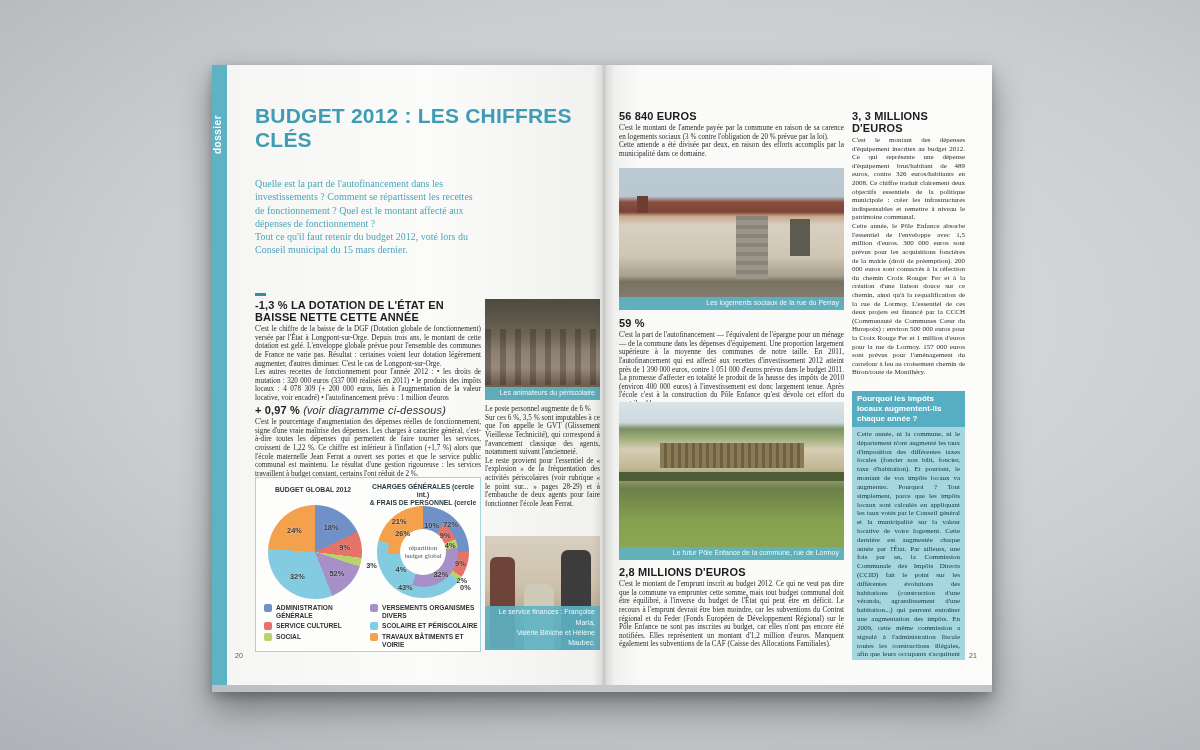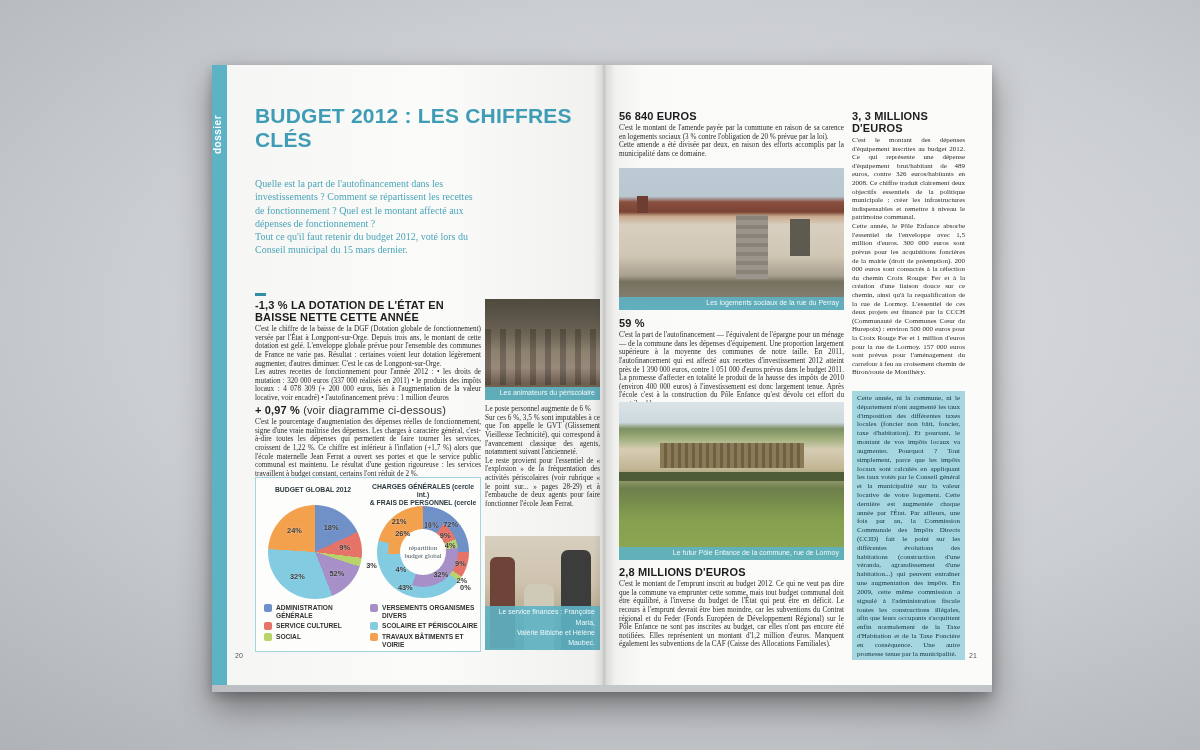--- a/index.html
+++ b/index.html
@@ -15,21 +15,21 @@
     background:linear-gradient(90deg,rgba(0,0,0,0) 0%,rgba(60,60,60,.10) 38%,rgba(50,50,50,.22) 50%,rgba(60,60,60,.10) 62%,rgba(0,0,0,0) 100%);}
   .dossier-strip{position:absolute;left:0;top:0;width:15px;height:620px;background:#5db2c4;}
   .dossier-label{position:absolute;left:0px;top:34px;width:15px;height:70px;color:#fff;
     font-weight:bold;font-size:10px;letter-spacing:.5px;writing-mode:vertical-rl;transform:rotate(180deg);
     text-align:center;}
   .abs{position:absolute;}
   .page-title{font-weight:bold;font-size:21px;color:#3e9cb4;letter-spacing:.2px;}
   .intro{font-family:"Liberation Serif", serif;font-size:10px;line-height:1.33;color:#4aa5b9;white-space:pre-line;}
   .dash{width:11px;height:3px;background:#2f8fa3;}
   .sec-head{font-weight:bold;font-size:11px;color:#1d1d1d;letter-spacing:.15px;margin:0 0 2px 0;}
-  .sec-head .suffix{font-weight:normal;color:#333;}
+  .sec-head .suffix{font-weight:normal;color:#333;font-style:italic;}
   .bodytext{font-family:"Liberation Serif", serif;font-size:7.2px;line-height:1.2;color:#2c2c2c;
     text-align:justify;white-space:pre-line;}
   .pagenum{font-size:7px;color:#555;}
   
   .photo{position:absolute;overflow:hidden;}
   .caption{position:absolute;left:0;right:0;bottom:0;background:rgba(93,178,196,.9);color:#eef8fa;
     font-size:7px;line-height:1.45;padding:1px 5px 2px;white-space:pre-line;}
   .cap-right{text-align:right;}
   
   .chartbox{position:absolute;left:43px;top:412px;width:226px;height:175px;background:#fdfdfc;
@@ -99,21 +99,21 @@
         <div class="donut-wrap" id="donut" style="left:121px;top:28px;width:92px;height:92px;">
           <div class="ring" id="ring-outer" style="left: 0px; top: 0px; width: 92px; height: 92px; background: conic-gradient(rgb(112, 144, 200) 0deg, rgb(112, 144, 200) 90deg, rgb(229, 115, 104) 90deg, rgb(229, 115, 104) 122.4deg, rgb(184, 211, 106) 122.4deg, rgb(184, 211, 106) 129.6deg, rgb(167, 143, 200) 129.6deg, rgb(167, 143, 200) 129.6deg, rgb(130, 203, 224) 129.6deg, rgb(130, 203, 224) 284.4deg, rgb(244, 161, 78) 284.4deg, rgb(244, 161, 78) 360deg);"></div>
           <div class="ring" id="ring-inner" style="left: 11px; top: 11px; width: 70px; height: 70px; background: conic-gradient(rgb(112, 144, 200) 0deg, rgb(112, 144, 200) 36deg, rgb(229, 115, 104) 36deg, rgb(229, 115, 104) 68.4deg, rgb(184, 211, 106) 68.4deg, rgb(184, 211, 106) 82.8deg, rgb(167, 143, 200) 82.8deg, rgb(167, 143, 200) 198deg, rgb(130, 203, 224) 198deg, rgb(130, 203, 224) 266.4deg, rgb(244, 161, 78) 266.4deg, rgb(244, 161, 78) 360deg);"></div>
           <div class="hole" style="left:23px;top:23px;width:46px;height:46px;">répartition budget global</div>
         <span class="pct" style="left: 73.5772px; top: 18.4228px;">72%</span>
             <span class="pct" style="left: 83.4515px; top: 56.8807px;">9%</span>
             <span class="pct" style="left: 84.8328px; top: 74.2137px;">2%</span>
             <span class="pct" style="left: 88.3782px; top: 81.0583px;">0%</span>
             <span class="pct" style="left: 28.2944px; top: 80.7493px;">43%</span>
             <span class="pct" style="left: 22.0966px; top: 15.184px;">21%</span>
-            <span class="pct" style="left: 54.6525px; top: 19.3704px; font-family: Liberation Serif, serif;">10%</span>
+            <span class="pct" style="left: 54.6525px; top: 19.3704px;">10%</span>
             <span class="pct" style="left: 68.1243px; top: 28.8386px;">9%</span>
             <span class="pct" style="left: 73.1203px; top: 39.0367px;">4%</span>
             <span class="pct" style="left: 63.8479px; top: 67.5744px;">32%</span>
             <span class="pct" style="left: 23.8757px; top: 63.1614px;">4%</span>
             <span class="pct" style="left: 25.5889px; top: 26.8327px; text-align: center;">26%</span>
           </div>
 
         <div class="legend" id="legend-col1" style="left:8px;width:100px;">
             <div class="legend-item">
               <span class="legend-chip" style="background: rgb(112, 144, 200);"></span>
@@ -195,20 +195,21 @@
         <div class="bodytext">C'est le montant de l'emprunt inscrit au budget 2012. Ce qui ne veut pas dire que la commune va emprunter cette somme, mais tout budget communal doit être équilibré, à l'inverse du budget de l'État qui peut être en déficit. Le recours à l'emprunt devrait être bien moindre, car les subventions du Contrat régional et du Feder (Fonds Européen de Développement Régional) sur le Pôle Enfance ne sont pas inscrites au budget, car elles n'ont pas encore été notifiées. Elles représentent un montant d'1,2 million d'euros. Manquent également les subventions de la CAF (Caisse des Allocations Familiales).</div>
       </div>
 
       <div class="abs" style="left:248px;top:45px;width:113px;">
         <div class="sec-head">3, 3 MILLIONS D'EUROS</div>
         <div class="bodytext" style="font-size:7px;line-height:1.23;">C'est le montant des dépenses d'équipement inscrites au budget 2012. Ce qui représente une dépense d'équipement brut/habitant de 489 euros, contre 326 euros/habitants en 2008. Ce chiffre traduit clairement deux objectifs essentiels de la politique municipale : créer les infrastructures indispensables et remettre à niveau le patrimoine communal.
 Cette année, le Pôle Enfance absorbe l'essentiel de l'enveloppe avec 1,5 million d'euros. 300 000 euros sont prévus pour les acquisitions foncières de la mairie (droit de préemption). 200 000 euros sont consacrés à la réfection du chemin Croix Rouger Fer et à la création d'une liaison douce sur ce chemin, ainsi qu'à la requalification de la rue de Lormoy. L'essentiel de ces deux projets est financé par la CCCH (Communauté de Communes Cœur du Hurepoix) : environ 500 000 euros pour la Croix Rouge Fer et 1 million d'euros pour la rue de Lormoy. 157 000 euros sont prévus pour l'aménagement du carrefour à feu au croisement chemin de Biron/route de Montlhéry.</div>
       </div>
 
       <div class="tealbox" style="left:248px;top:326px;width:113px;height:269px;overflow:hidden;">
+        <div class="tealbox-head">Pourquoi les impôts locaux augmentent-ils chaque année ?</div>
         <div class="tealbox-body">Cette année, ni la commune, ni le département n'ont augmenté les taux d'imposition des différentes taxes locales (foncier non bâti, foncier, taxe d'habitation). Et pourtant, le montant de vos impôts locaux va augmenter. Pourquoi ? Tout simplement, parce que les impôts locaux sont calculés en appliquant les taux votés par le Conseil général et la municipalité sur la valeur locative de votre logement. Cette dernière est augmentée chaque année par l'État. Par ailleurs, une fois par an, la Commission Communale des Impôts Directs (CCID) fait le point sur les différentes évolutions des habitations (construction d'une véranda, agrandissement d'une habitation...) qui peuvent entraîner une augmentation des impôts. En 2009, cette même commission a signalé à l'administration fiscale toutes les constructions illégales, afin que leurs occupants s'acquittent enfin normalement de la Taxe d'Habitation et de la Taxe Foncière en conséquence. Une autre promesse tenue par la municipalité.</div>
       </div>
 
       <div class="abs pagenum" style="left:365px;top:587px;">21</div>
     </div>
 
     <div class="fold"></div>
   </div>
 </div>
 

